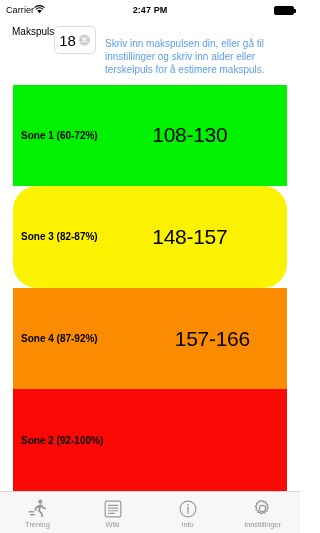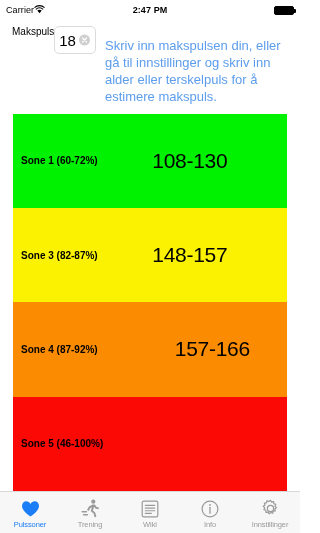--- a/index.html
+++ b/index.html
@@ -128,21 +128,21 @@
     display: flex;
     align-items: center;
     justify-content: center;
     cursor: pointer;
   }
   .clear-btn svg { display: block; }
   .help-text {
     flex: 1;
     margin-left: 9px;
     margin-top: 11px;
-    font-size: 13px;
+    font-size: 10px;
     line-height: 1.32;
     color: #5c9ded;
   }
 
   
   .zones {
     flex: 1 1 auto;
     margin: 8px 13px 0 13px;
     display: flex;
     flex-direction: column;
@@ -237,43 +237,35 @@
       </div>
     </div>
     <div class="help-text">Skriv inn makspulsen din, eller gå til innstillinger og skriv inn alder eller terskelpuls for å estimere makspuls.</div>
   </div>
 
   <div class="zones">
     <div class="zone-row" style="background: rgb(0, 242, 0);">
       <span class="zone-label">Sone 1 (60-72%)</span>
       <span class="zone-range">108-130</span>
     </div>
-    <div class="zone-row" style="background: rgb(251, 242, 2);">
+    <div class="zone-row" style="background: rgb(251, 242, 2); border-radius: 24px;">
       <span class="zone-label">Sone 3 (82-87%)</span>
       <span class="zone-range">148-157</span>
     </div>
     <div class="zone-row" style="background: rgb(251, 140, 2); gap: 45px;">
       <span class="zone-label">Sone 4 (87-92%)</span>
       <span class="zone-range">157-166</span>
     </div>
     <div class="zone-row" style="background: rgb(251, 10, 5);">
-      <span class="zone-label">Sone 5 (46-100%)</span>
+      <span class="zone-label">Sone 2 (92-100%)</span>
     </div>
   </div>
 
   <div class="tabbar">
 
-    <div class="tab active">
-      <span class="tab-icon">
-        <svg width="19" height="18" viewBox="0 0 19 18">
-          <path d="M9.5 16.5 C9.5 16.5 1 11.2 1 5.9 C1 3.2 3 1.3 5.3 1.3 C7.1 1.3 8.6 2.4 9.5 3.9 C10.4 2.4 11.9 1.3 13.7 1.3 C16 1.3 18 3.2 18 5.9 C18 11.2 9.5 16.5 9.5 16.5 Z" fill="#1b7ef7"></path>
-        </svg>
-      </span>
-      <span class="tab-label">Pulssoner</span>
-    </div>
 
     <div class="tab">
       <span class="tab-icon">
         <svg width="19" height="19" viewBox="0 0 19 19">
           <circle cx="12.3" cy="2.7" r="2.1" fill="#9a9a9a"></circle>
           <path d="M11.6 5.6 L8.0 7.6 L6.0 11.0 L7.6 11.9 L9.2 9.2 L11.0 8.3 L9.7 12.0 L12.6 14.6 L13.6 18.2 L15.4 17.8 L14.2 13.5 L11.9 11.4 L13.2 7.8 L14.6 9.7 L17.6 10.2 L17.9 8.4 L15.6 8.0 L13.9 5.6 Z" fill="#9a9a9a"></path>
           <path d="M1.2 12.8 L5.4 12.8" stroke="#9a9a9a" stroke-width="1.5" stroke-linecap="round"></path>
           <path d="M2.6 15.8 L6.4 15.8" stroke="#9a9a9a" stroke-width="1.5" stroke-linecap="round"></path>
         </svg>
       </span>

